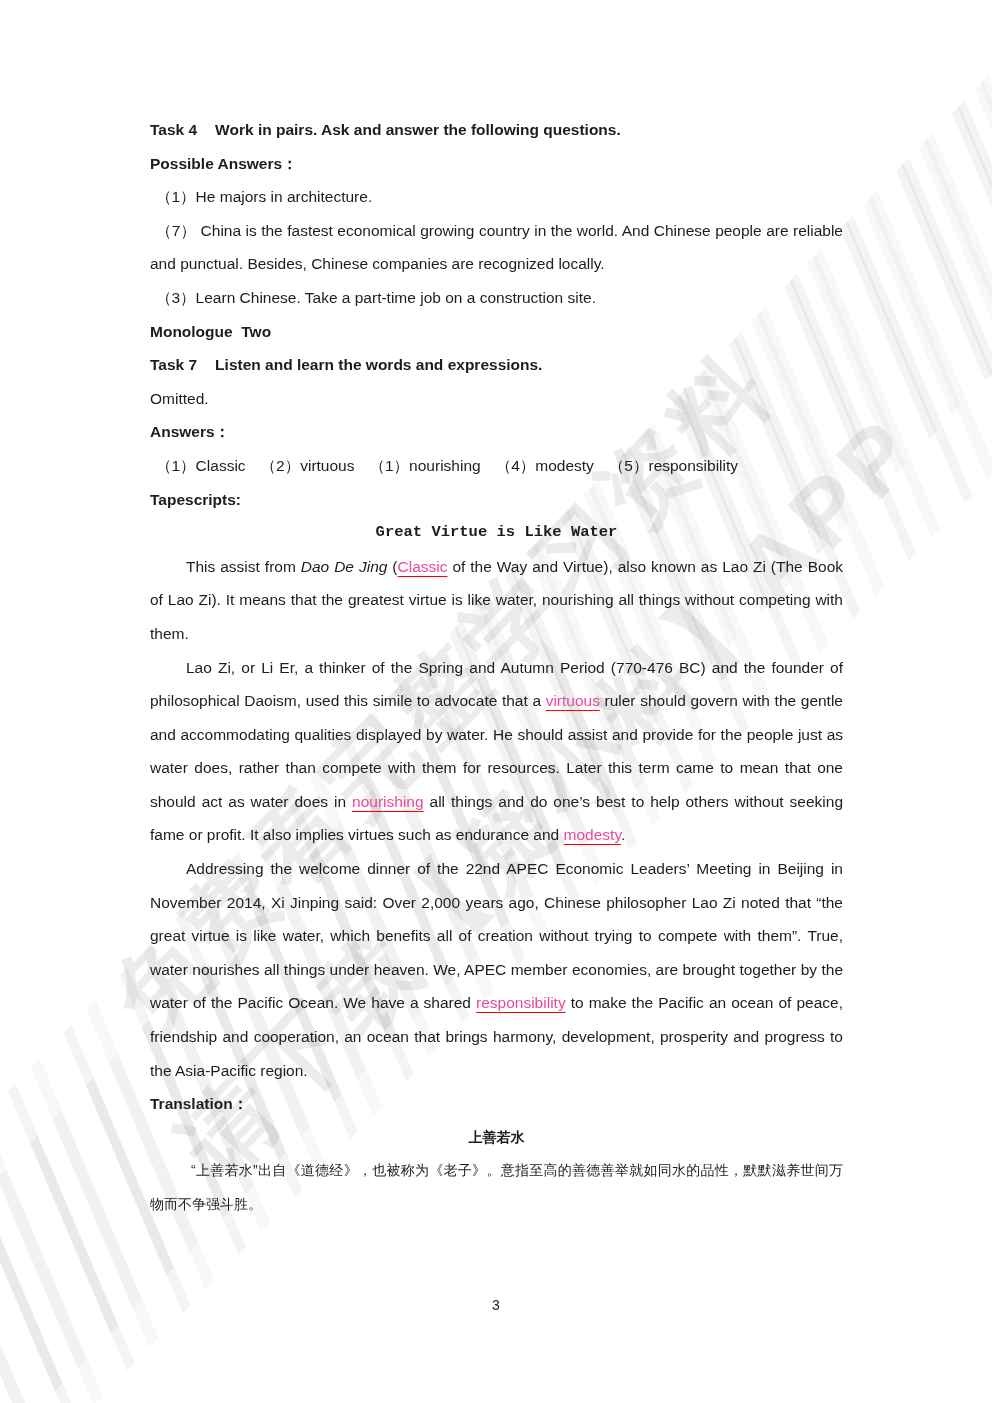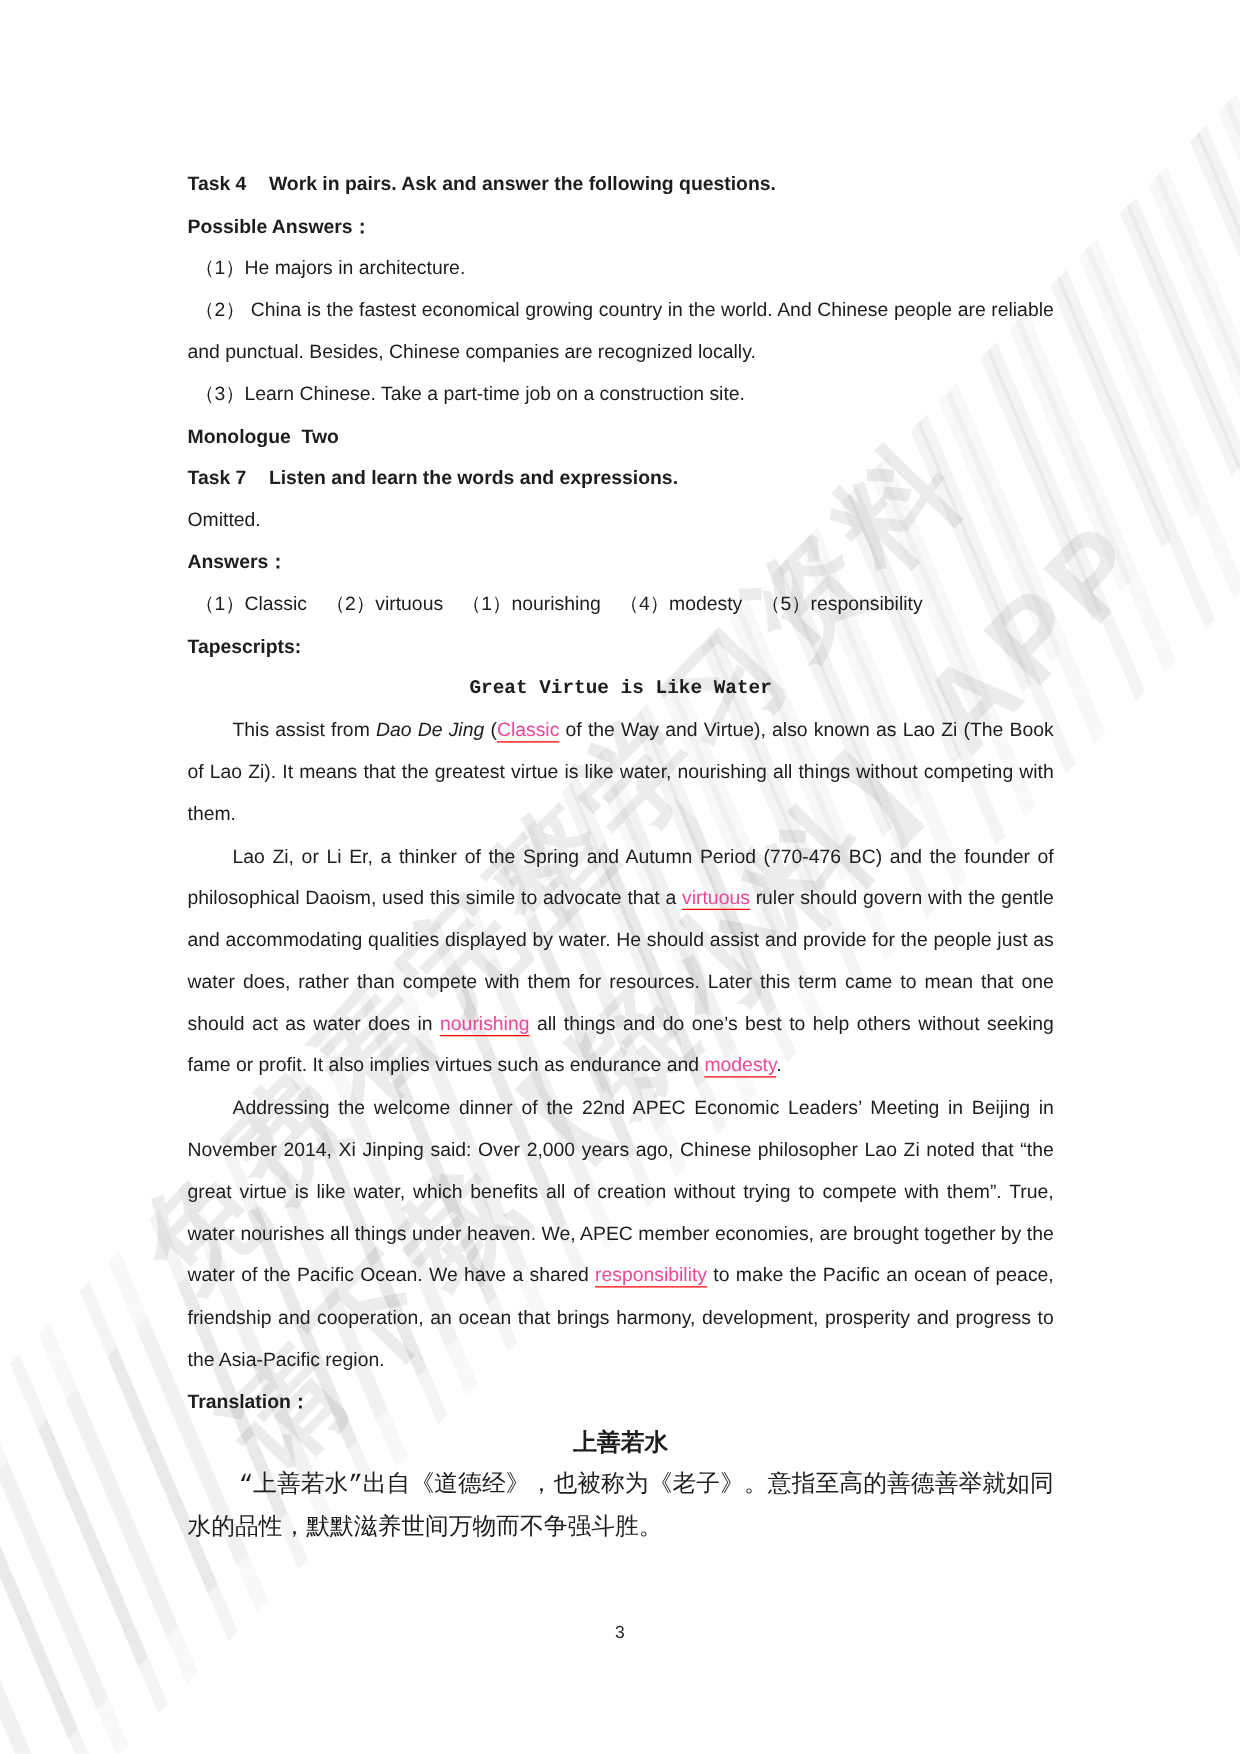--- a/index.html
+++ b/index.html
@@ -27,37 +27,37 @@
   .wm-text{
     position:absolute;left:50%;top:53%;
     transform:translate(-50%,-50%) rotate(-46deg);
     text-align:center;white-space:nowrap;
     color:rgba(110,110,110,0.13);
     font-weight:700;font-size:92px;letter-spacing:8px;
   }
   .wm-line{line-height:150px;}
   
   .content{
-    position:absolute;left:150px;top:131px;width:693px;z-index:1;
+    position:absolute;left:150px;top:113px;width:693px;z-index:1;
     font-size:15.5px;line-height:33.6px;
   }
   .content p{margin:0;}
   .b{font-weight:700;}
   .pre{white-space:pre-wrap;}
   .tlabel{display:inline-block;margin-right:18px;font-weight:700;}
   .ttitle{font-weight:700;}
   .ans{text-align:justify;text-indent:6px;}
   .para{text-align:justify;text-indent:36px;}
   .center{text-align:center;font-family:Liberation Mono, monospace;}
   .mt-sm{margin-top:4px;}
   .mt-xs{margin-top:2px;}
   .fb span{margin-right:15px;}
   .run.red{color:#ec4899;text-decoration:underline;text-decoration-color:#ff0000;text-decoration-thickness:1px;text-underline-offset:4px;}
   .run.italic{font-style:italic;}
-  .cjk{font-family:Liberation Mono, monospace;font-size:19px;}
+  .cjk{font-family:Liberation Sans, sans-serif;font-size:14px;}
   .cjk-para{text-align:justify;text-indent:41px;}
   .page-number{
     position:absolute;left:0;right:0;top:1297px;z-index:1;
     text-align:center;font-size:14px;color:#222;
   }
 </style>
 </head>
 <body>
 
 <div class="watermark">
@@ -70,21 +70,21 @@
   </div>
 </div>
 
 <main class="content">
 
   <p><span class="tlabel">Task 4</span><span class="ttitle">Work in pairs. Ask and answer the following questions.</span></p>
 
   <p class="b">Possible Answers：</p>
 
   <p class="ans">（1）He majors in architecture.</p>
-  <p class="ans">（2） China is the fastest economical growing country in the world. And Chinese people are reliable and punctual. Besides, Chinese companies are recognized locally.</p>
+  <p class="ans">（7） China is the fastest economical growing country in the world. And Chinese people are reliable and punctual. Besides, Chinese companies are recognized locally.</p>
   <p class="ans">（3）Learn Chinese. Take a part-time job on a construction site.</p>
 
   <p class="b pre mt-sm">Monologue  Two</p>
 
   <p class="mt-xs"><span class="tlabel">Task 7</span><span class="ttitle">Listen and learn the words and expressions.</span></p>
 
   <p>Omitted.</p>
 
 
   <p class="b">Answers：</p>

